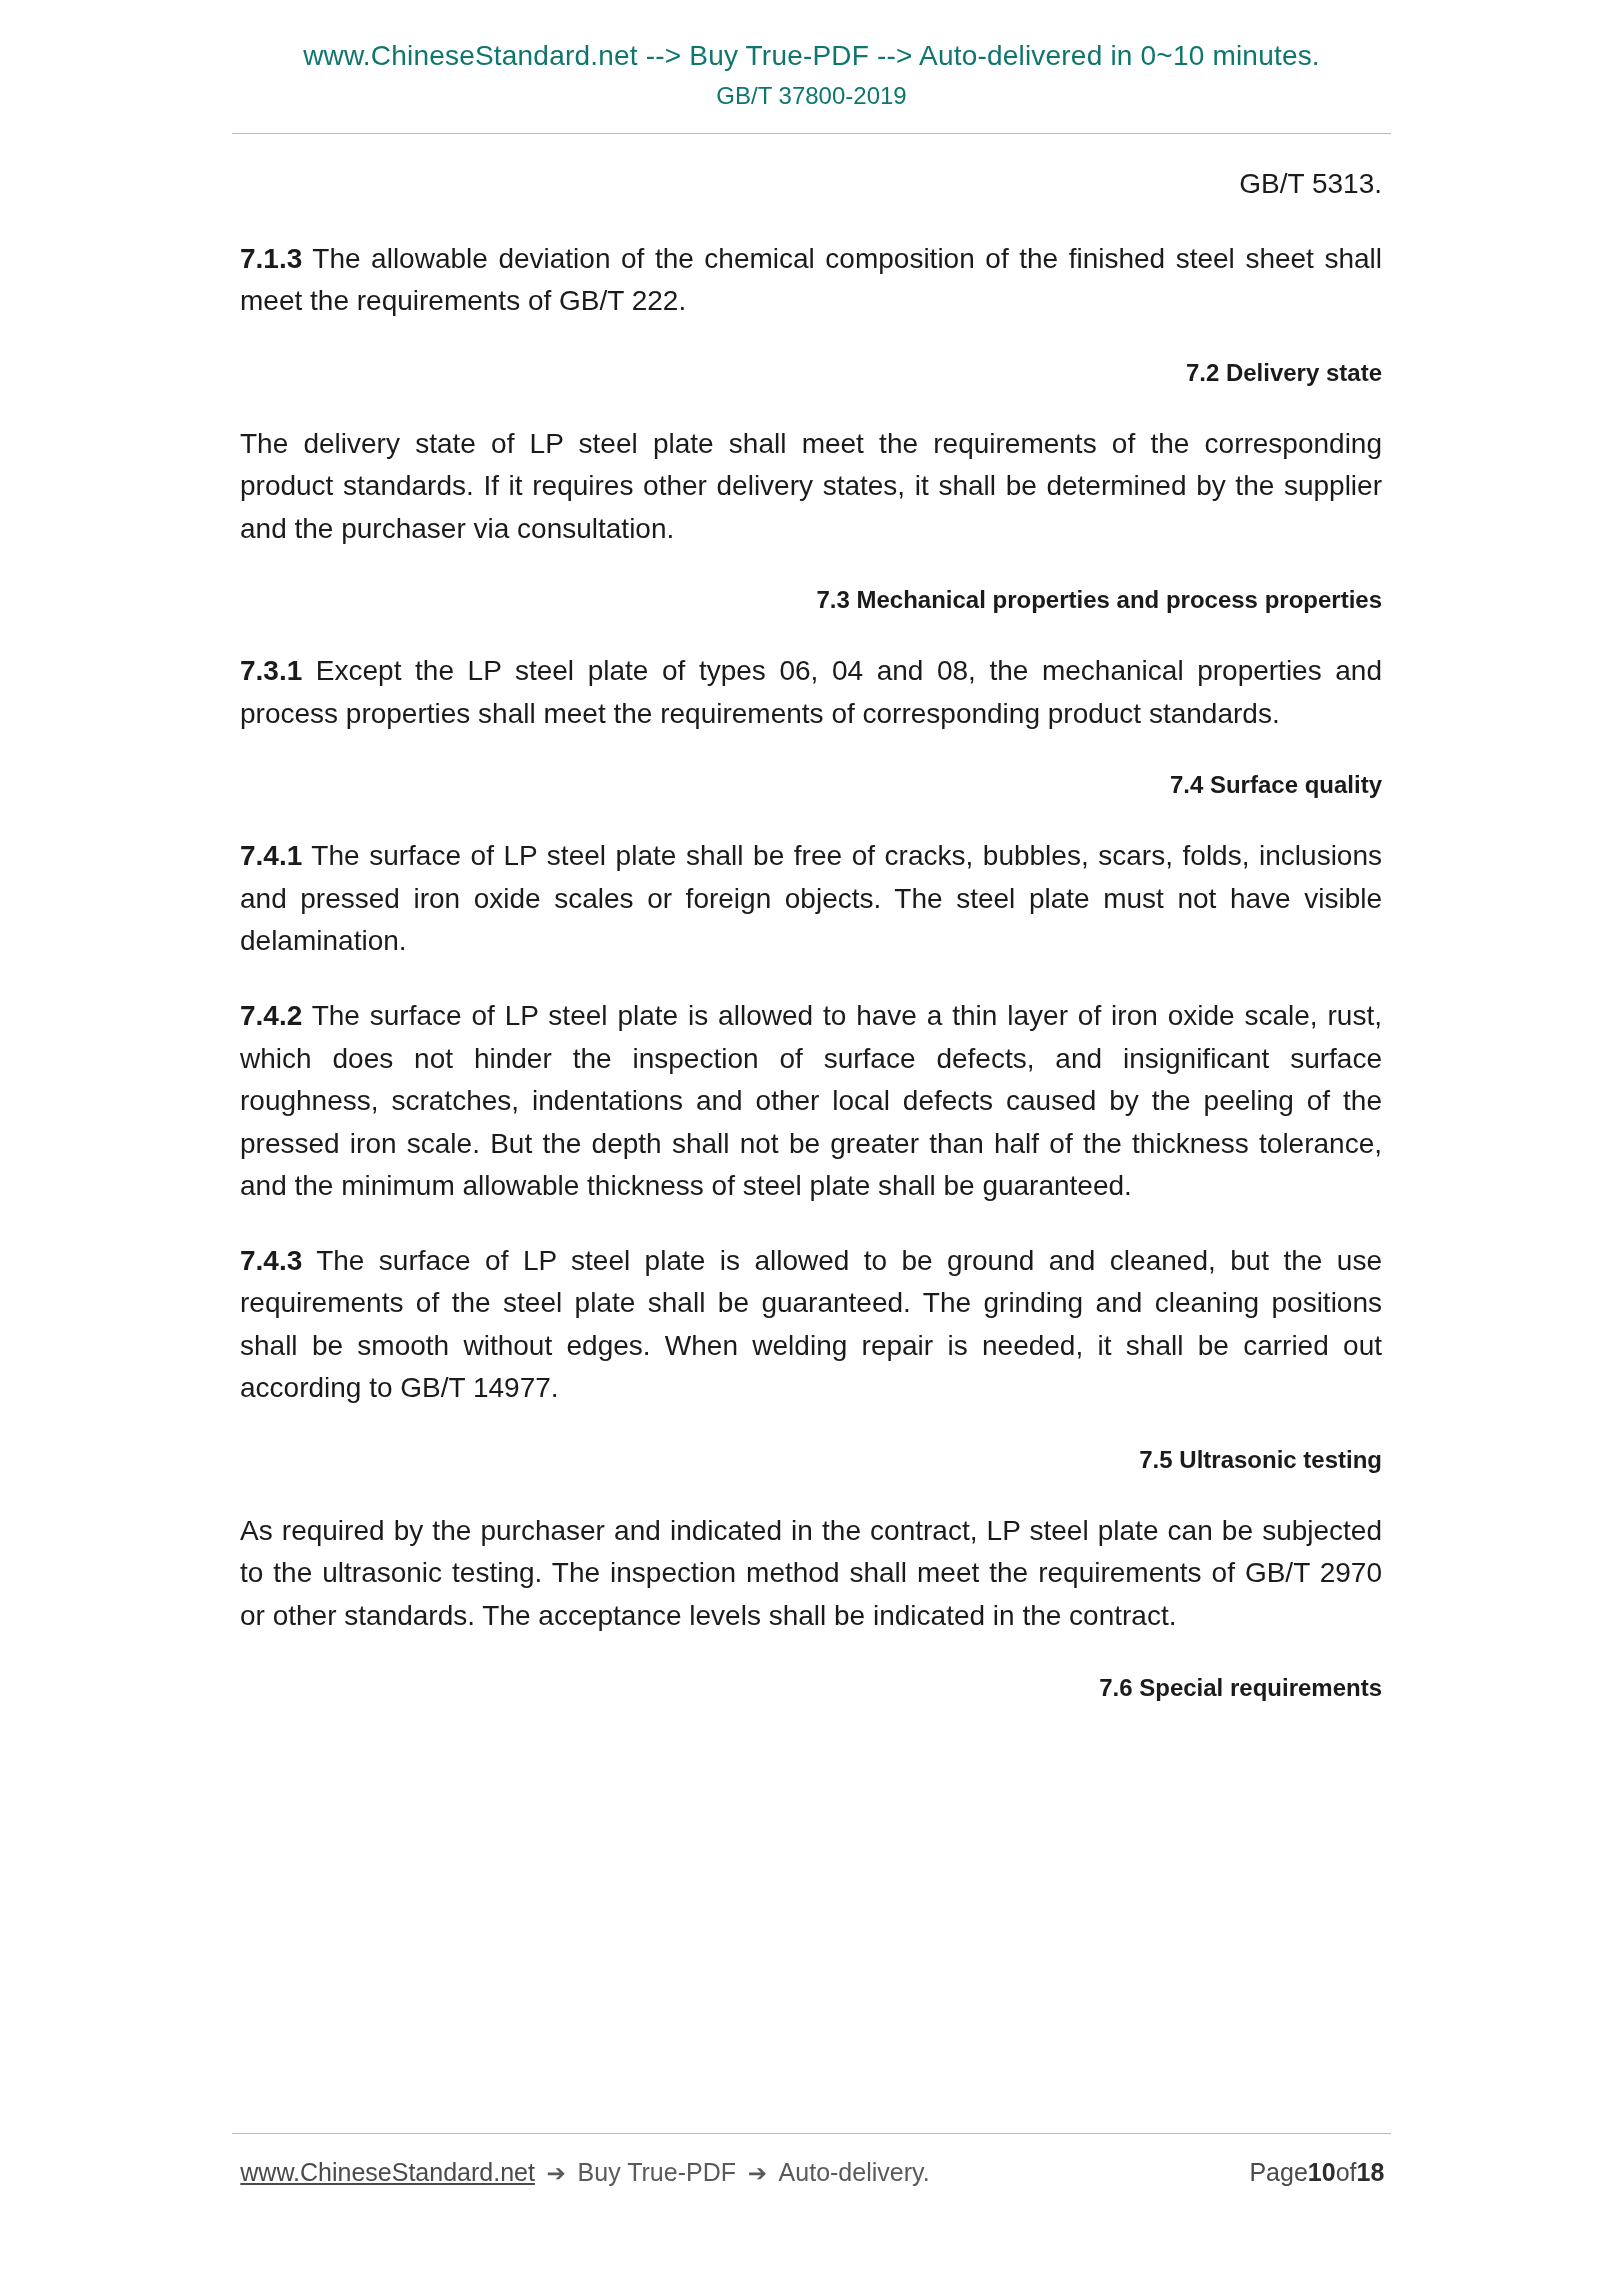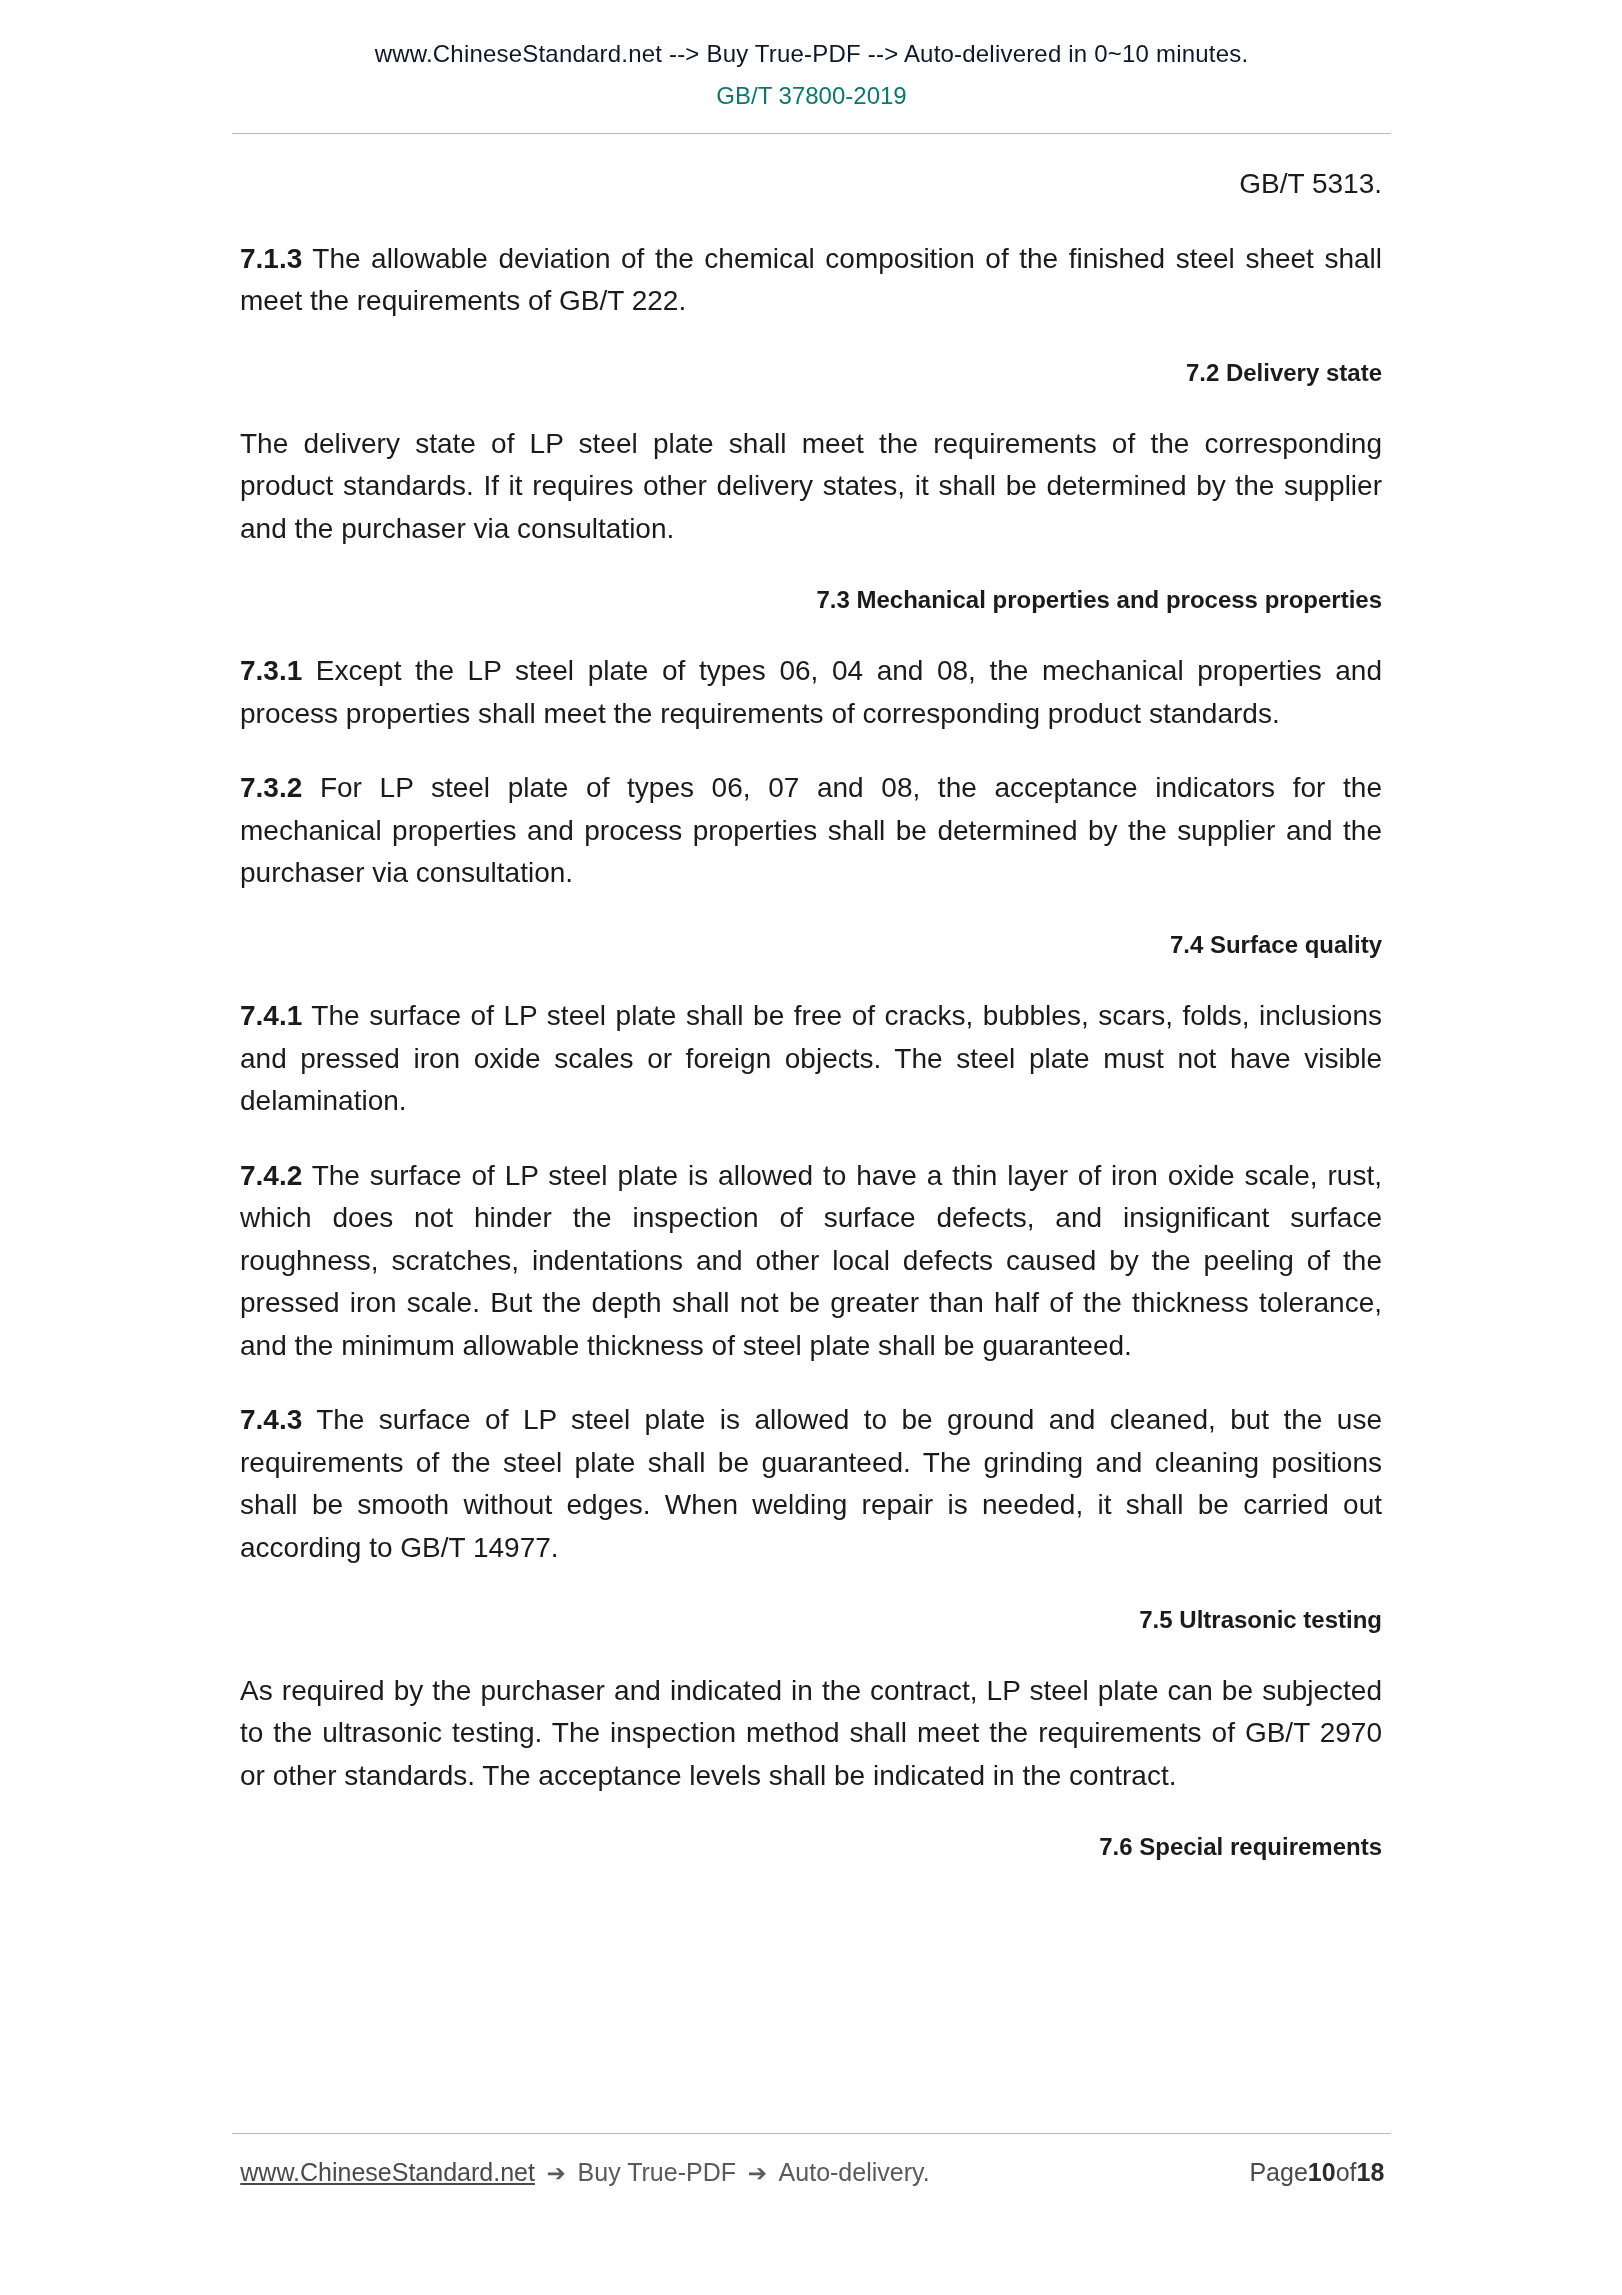--- a/index.html
+++ b/index.html
@@ -16,22 +16,22 @@
     color: #1a1a1a;
     box-sizing: border-box;
     overflow: hidden;
   }
   .banner {
     position: absolute;
     top: 40px;
     left: 0;
     width: 100%;
     text-align: center;
-    font-size: 24px;
-    color: #0f172a;
+    font-size: 28px;
+    color: #0f766e;
     letter-spacing: 0.2px;
     white-space: nowrap;
   }
   .doc-code {
     position: absolute;
     top: 82px;
     left: 0;
     width: 100%;
     text-align: center;
     font-size: 24px;
@@ -141,23 +141,20 @@
     <p class="para">
       <span>The delivery state of LP steel plate shall meet the requirements of the corresponding product standards. If it requires other delivery states, it shall be determined by the supplier and the purchaser via consultation.</span>
     </p>
 
     <p class="heading nojust">7.3 Mechanical properties and process properties</p>
 
     <p class="para">
       <span class="num">7.3.1</span><span> Except the LP steel plate of types 06, 04 and 08, the mechanical properties and process properties shall meet the requirements of corresponding product standards.</span>
     </p>
 
-    <p class="para">
-      <span class="num">7.3.2</span><span> For LP steel plate of types 06, 07 and 08, the acceptance indicators for the mechanical properties and process properties shall be determined by the supplier and the purchaser via consultation.</span>
-    </p>
 
     <p class="heading nojust">7.4 Surface quality</p>
 
     <p class="para">
       <span class="num">7.4.1</span><span> The surface of LP steel plate shall be free of cracks, bubbles, scars, folds, inclusions and pressed iron oxide scales or foreign objects. The steel plate must not have visible delamination.</span>
     </p>
 
     <p class="para">
       <span class="num">7.4.2</span><span> The surface of LP steel plate is allowed to have a thin layer of iron oxide scale, rust, which does not hinder the inspection of surface defects, and insignificant surface roughness, scratches, indentations and other local defects caused by the peeling of the pressed iron scale. But the depth shall not be greater than half of the thickness tolerance, and the minimum allowable thickness of steel plate shall be guaranteed.</span>
     </p>

